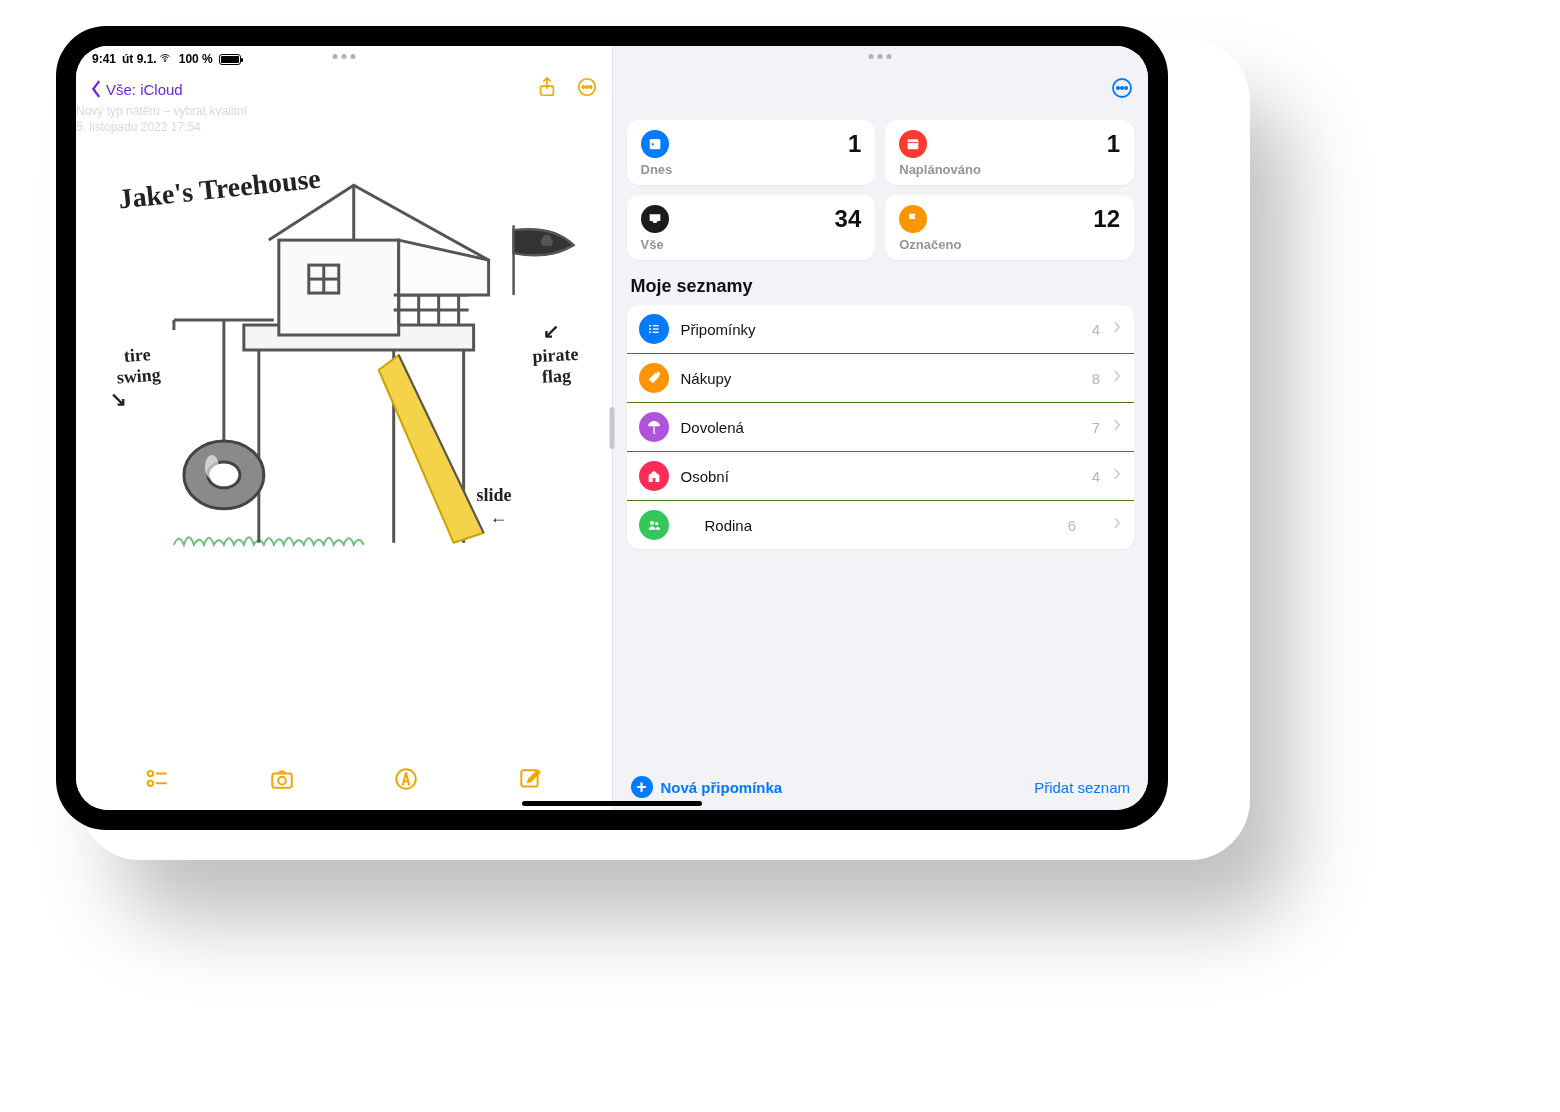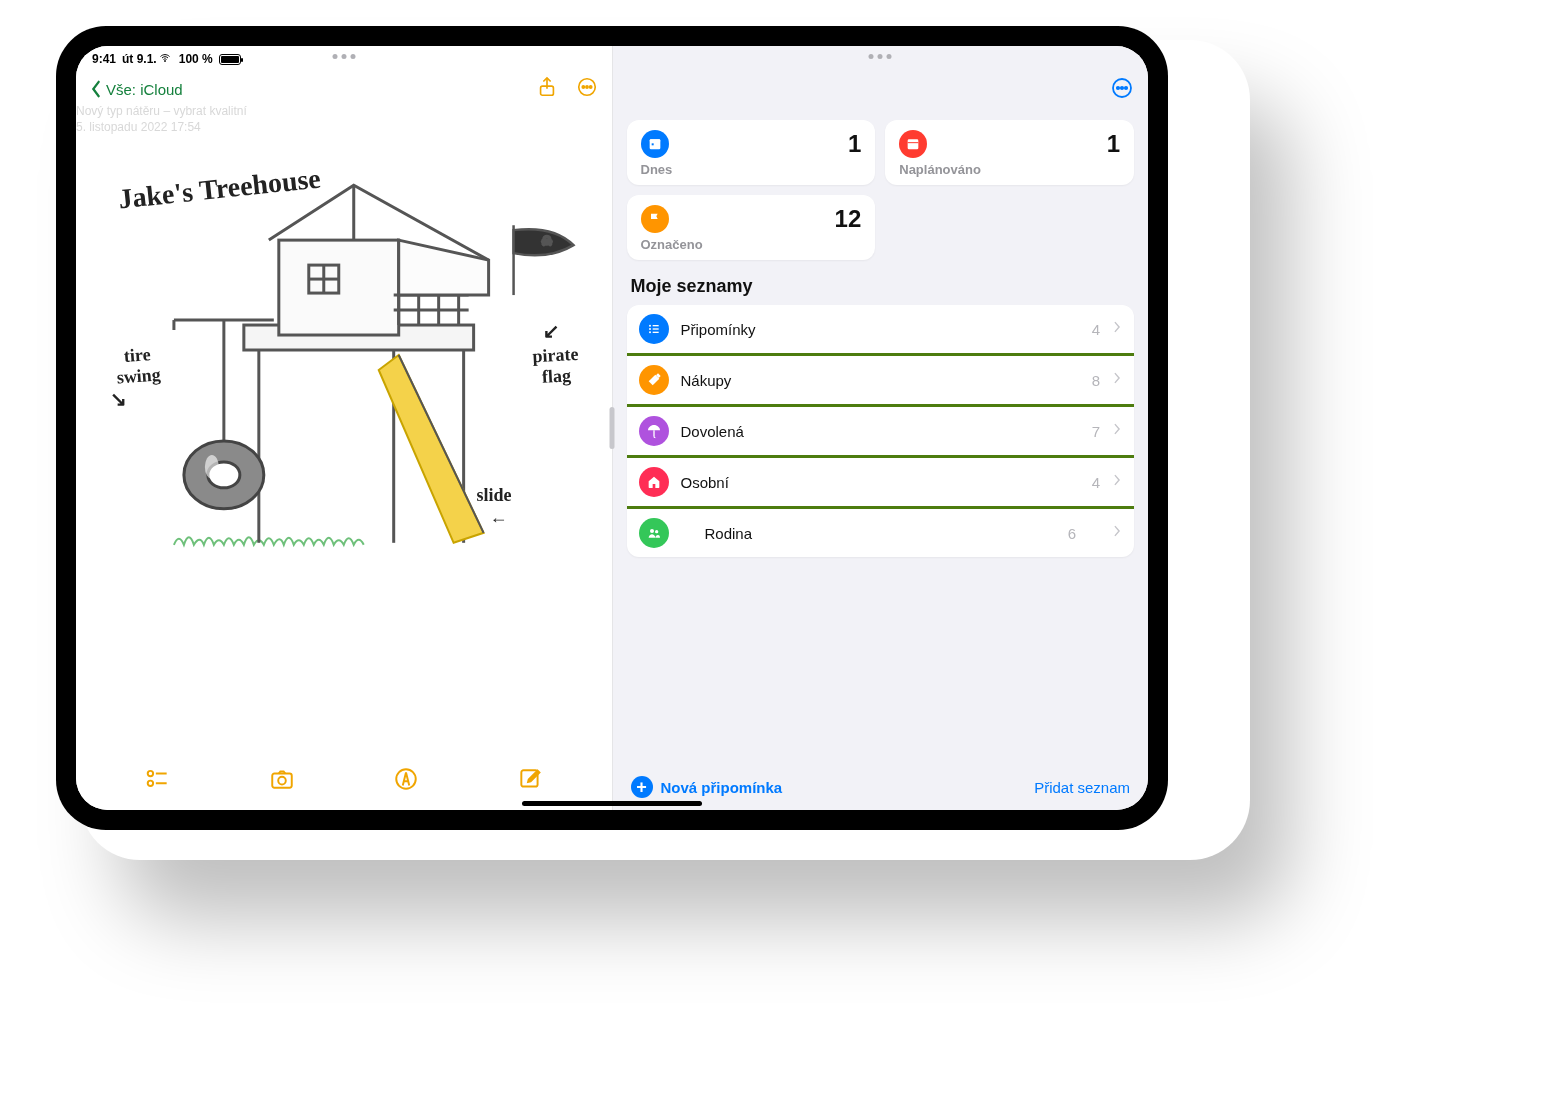--- a/index.html
+++ b/index.html
@@ -102,21 +102,21 @@
   .tridots span { width: 5px; height: 5px; border-radius: 50%; background: #b0b0b5; }
   
   .notes-header {
     padding: 30px 14px 4px 14px;
     display: flex;
     align-items: center;
     justify-content: space-between;
   }
   .back-btn {
     display: flex; align-items: center; gap: 4px;
-    color: #15803d; font-size: 15px;
+    color: #6d28d9; font-size: 15px;
   }
   .back-btn svg { width: 12px; height: 18px; }
   .notes-header-icons { display: flex; gap: 18px; align-items: center; }
   .icon-btn { color: #f0a500; }
   .icon-btn svg { width: 22px; height: 22px; }
   .note-meta {
     text-align: left;
     font-size: 12px;
     color: #d8d8d8;
     line-height: 1.3;
@@ -191,21 +191,21 @@
     background: #fff;
     border-radius: 12px;
     overflow: hidden;
     box-shadow: 0 1px 2px rgba(0,0,0,0.05);
   }
   .list-row {
     display: flex;
     align-items: center;
     gap: 12px;
     padding: 9px 12px;
-    border-bottom: 3px solid #4d7c0f;
+    border-bottom: 1px solid #4d7c0f;
   }
   .list-row:last-child { border-bottom: none; gap: 36px; }
   .list-row .li-icon {
     width: 30px; height: 30px; border-radius: 50%;
     display: flex; align-items: center; justify-content: center;
     color: #fff; flex-shrink: 0;
   }
   .list-row .li-icon svg { width: 16px; height: 16px; }
   .list-row .li-name { flex: 1; font-size: 15px; color: #111; }
   .list-row .li-count { font-size: 15px; color: #b5b5ba; }
@@ -442,20 +442,31 @@
                   <circle cx="8" cy="14" r="1"></circle>
                   <circle cx="12" cy="14" r="1"></circle>
                   <circle cx="16" cy="14" r="1"></circle>
                 </svg>
             </div>
             <div class="count">1</div>
           </div>
           <div class="label">Naplánováno</div>
         </div>
 
+        <div class="card">
+          <div class="top">
+            <div class="circle" style="background:#1c1c1e">
+              <svg viewBox="0 0 24 24" fill="#fff">
+                  <path d="M4 5h16v10l-4 0-2 3h-4l-2-3H4z"></path>
+                </svg>
+            </div>
+            <div class="count">34</div>
+          </div>
+          <div class="label">Vše</div>
+        </div>
 
         <div class="card">
           <div class="top">
             <div class="circle" style="background:#ff9500">
               <svg viewBox="0 0 24 24" fill="#fff">
                   <path d="M6 4v16M6 4h10l-2 4 2 4H6"></path>
                 </svg>
             </div>
             <div class="count">12</div>
           </div>

